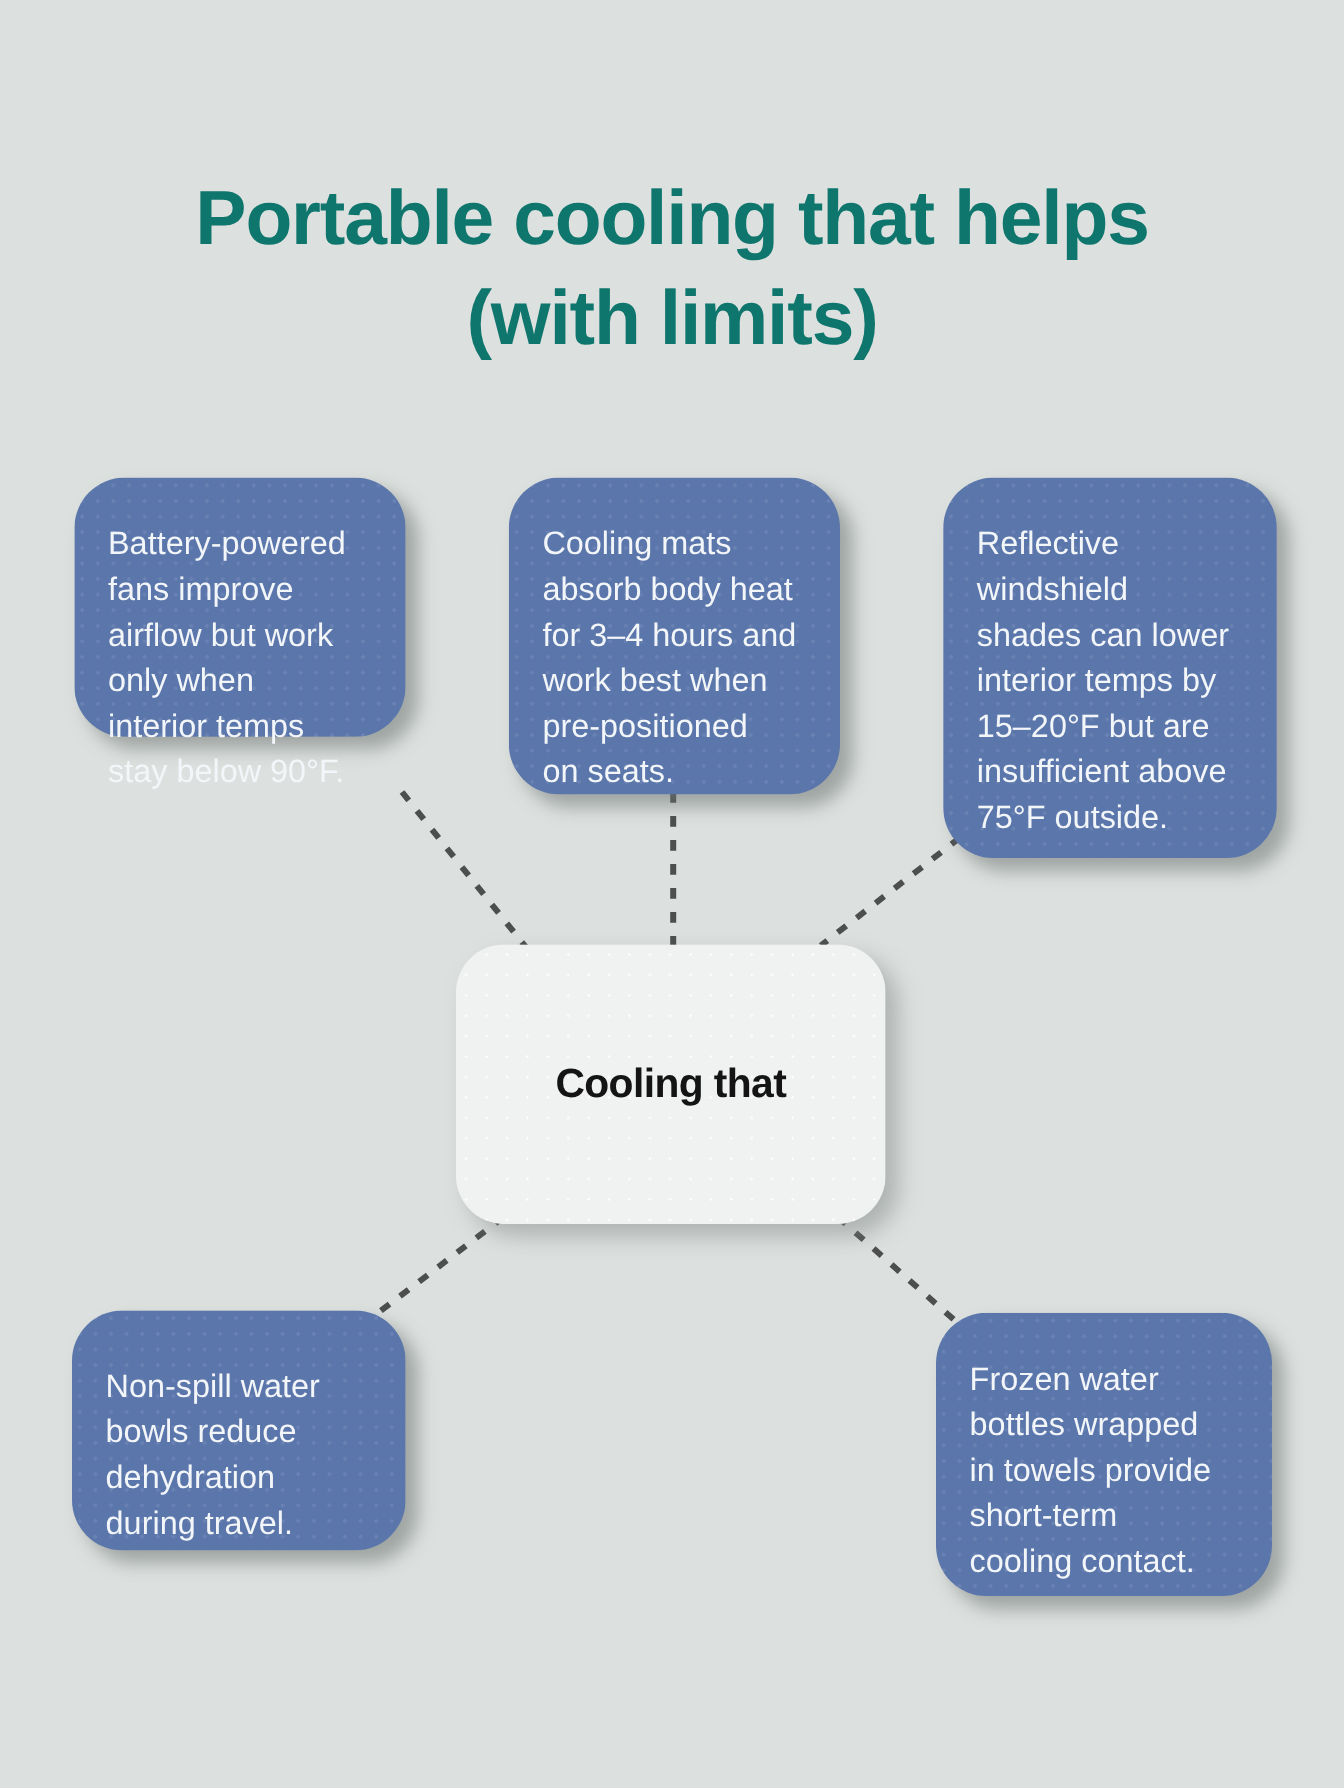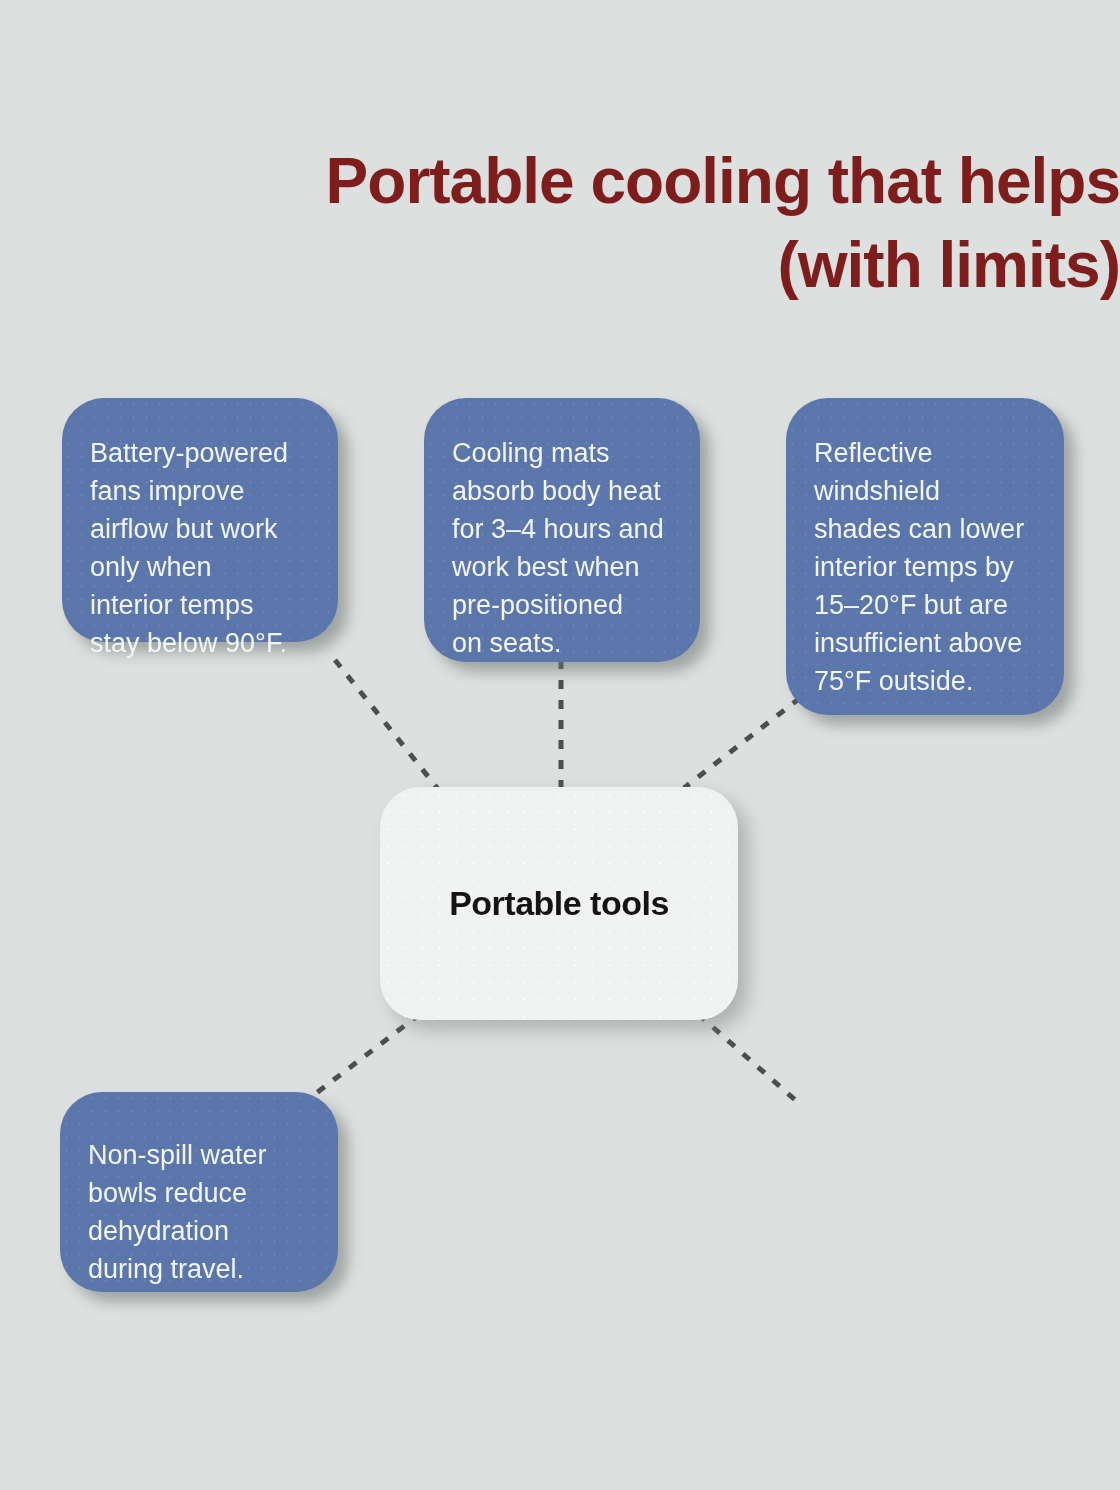--- a/index.html
+++ b/index.html
@@ -13,26 +13,26 @@
     width: 1120px;
     height: 1490px;
     background: #dce0de;
     overflow: hidden;
   }
   .title {
     position: absolute;
     left: 0;
     top: 96px;
     width: 1120px;
-    text-align: right;
+    text-align: center;
     font-size: 64px;
     font-weight: 800;
     letter-spacing: -1px;
     line-height: 1.32;
-    color: #7f1d1d;
+    color: #0f766e;
     white-space: pre-line;
   }
   .connectors {
     position: absolute;
     left: 0;
     top: 0;
     z-index: 1;
   }
   .connectors line {
     stroke: #4c4f4e;
@@ -72,21 +72,21 @@
     display: flex;
     align-items: center;
     justify-content: center;
   }
   .center-label {
     font-size: 34px;
     font-weight: 700;
     color: #141414;
     letter-spacing: -0.5px;
   }
-  .node-fans     { left: 62px;  top: 398px;  width: 276px; height: 244px; }
+  .node-fans     { left: 62px;  top: 398px;  width: 276px; height: 216px; }
   .node-mats     { left: 424px; top: 398px;  width: 276px; height: 264px; }
   .node-shades   { left: 786px; top: 398px;  width: 278px; height: 317px; }
   .node-bowls    { left: 60px;  top: 1092px; width: 278px; height: 200px; padding-top: 44px; }
   .node-bottles  { left: 780px; top: 1094px; width: 280px; height: 236px; }
 </style>
 </head>
 <body>
 
 <div class="canvas">
 
@@ -123,24 +123,31 @@
     <div class="node-text">Reflective
 windshield
 shades can lower
 interior temps by
 15–20°F but are
 insufficient above
 75°F outside.</div>
   </div>
 
   <div class="center-node">
-    <div class="center-label">Portable tools</div>
+    <div class="center-label">Cooling that</div>
   </div>
 
   <div class="node node-bowls">
     <div class="node-text">Non-spill water
 bowls reduce
 dehydration
 during travel.</div>
   </div>
 
+  <div class="node node-bottles">
+    <div class="node-text">Frozen water
+bottles wrapped
+in towels provide
+short-term
+cooling contact.</div>
+  </div>
 
 </div>
 
 </body></html>

